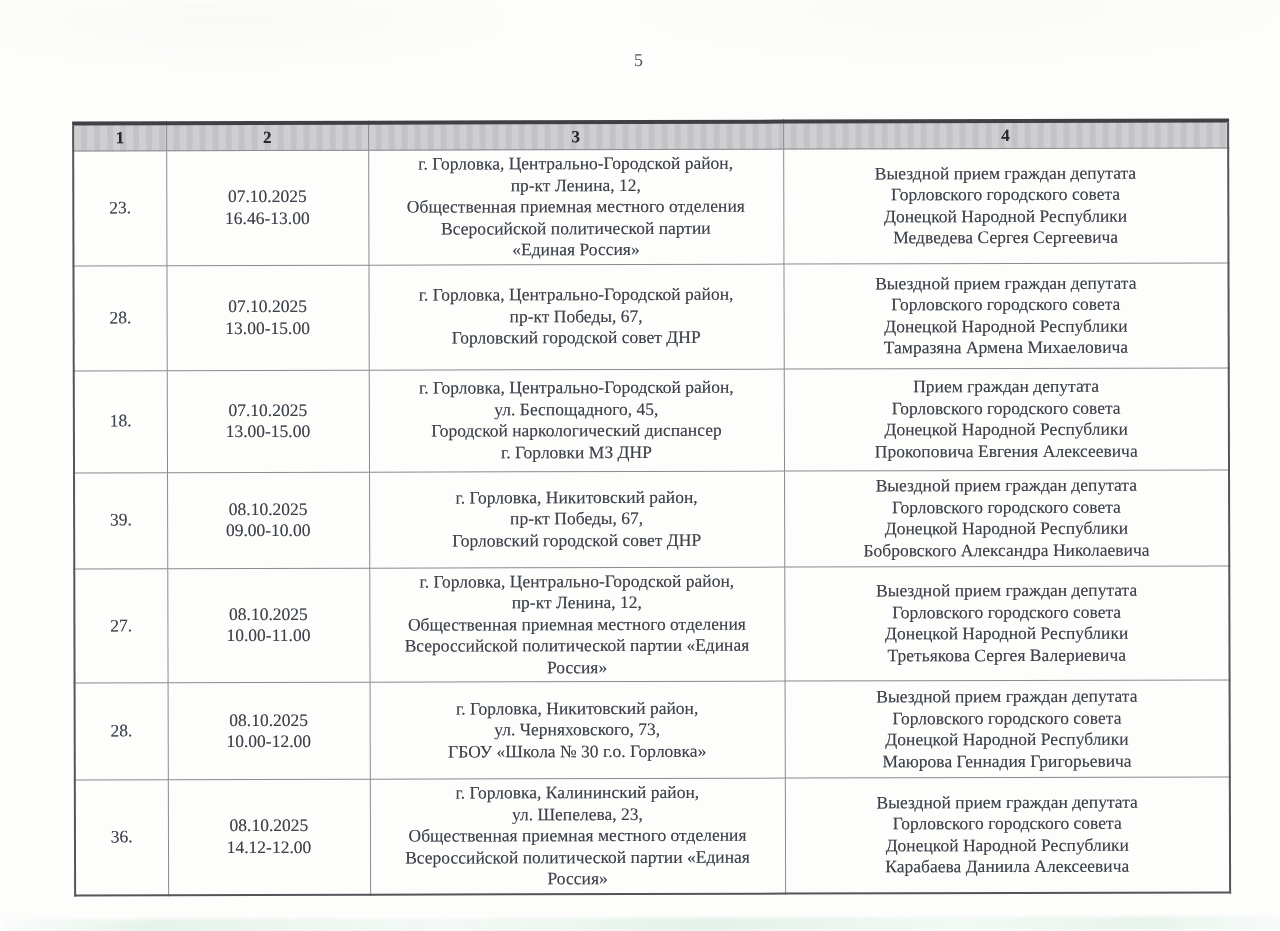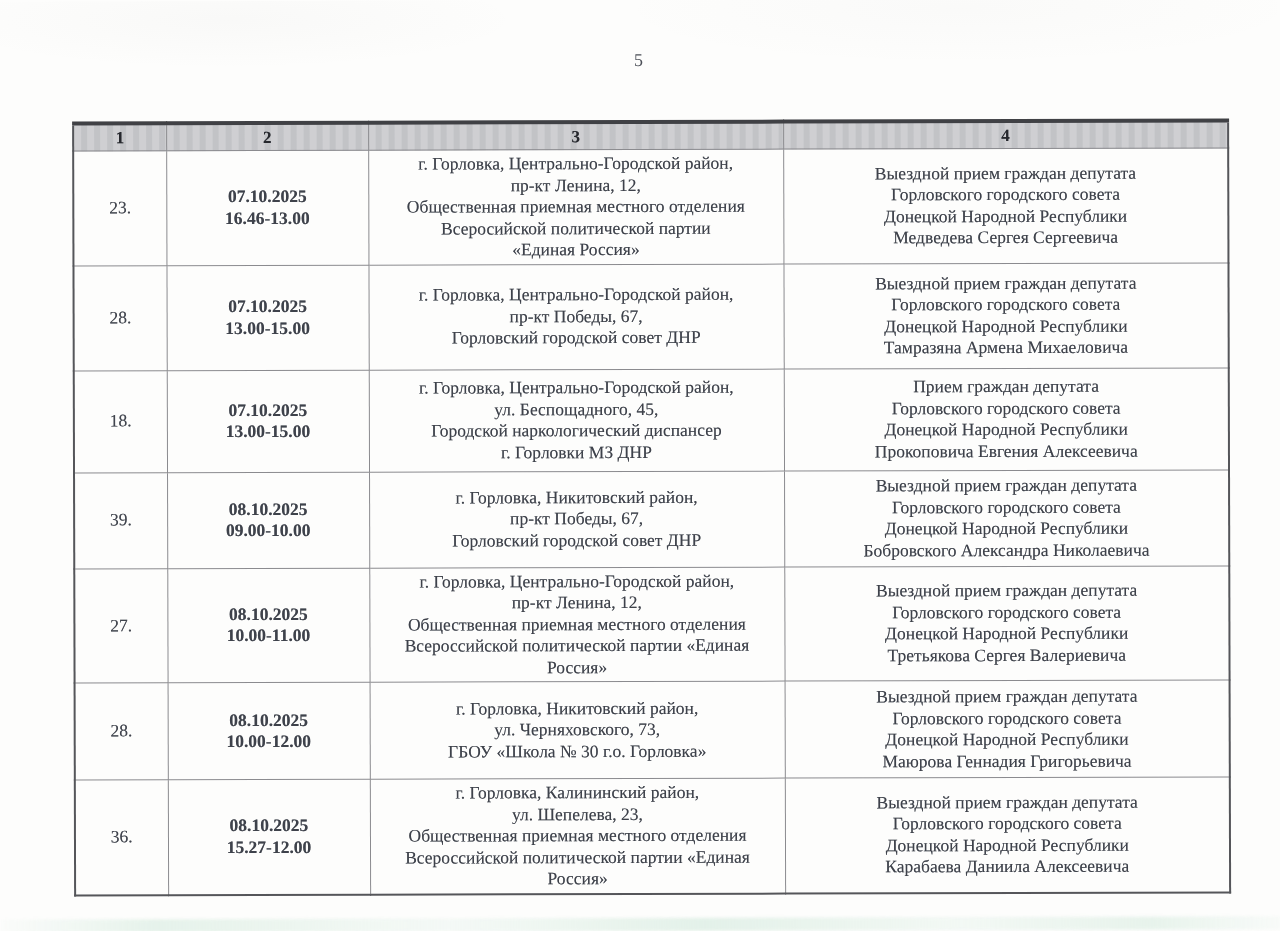--- a/index.html
+++ b/index.html
@@ -62,21 +62,21 @@
     font-weight: bold;
     color: #26282d;
     border-bottom: 2px solid #66676b;
   }
   tbody td {
     vertical-align: middle;
     padding: 3px 10px;
     white-space: pre-line;
   }
   .c-num { color: #41454e; }
-  .c-dt span { display: block; font-weight: bold; }
+  .c-dt span { display: block; }
   .r0 { height: 111px; }
   .r1 { height: 105px; }
   .r2 { height: 102px; }
   .r3 { height: 96px; }
   .r4 { height: 110px; }
   .r5 { height: 97px; }
   .r6 { height: 107px; }
   .bottom-tint {
     position: absolute;
     left: 0;
@@ -183,21 +183,21 @@
         <td class="c-loc">г. Горловка, Никитовский район,
 ул. Черняховского, 73,
 ГБОУ «Школа № 30 г.о. Горловка»</td>
         <td class="c-desc">Выездной прием граждан депутата
 Горловского городского совета
 Донецкой Народной Республики
 Маюрова Геннадия Григорьевича</td>
       </tr>
       <tr class="r6">
         <td class="c-num">36.</td>
-        <td class="c-dt"><span>08.10.2025</span><span>15.27-12.00</span></td>
+        <td class="c-dt"><span>08.10.2025</span><span>14.12-12.00</span></td>
         <td class="c-loc">г. Горловка, Калининский район,
 ул. Шепелева, 23,
 Общественная приемная местного отделения
 Всероссийской политической партии «Единая
 Россия»</td>
         <td class="c-desc">Выездной прием граждан депутата
 Горловского городского совета
 Донецкой Народной Республики
 Карабаева Даниила Алексеевича</td>
       </tr>

